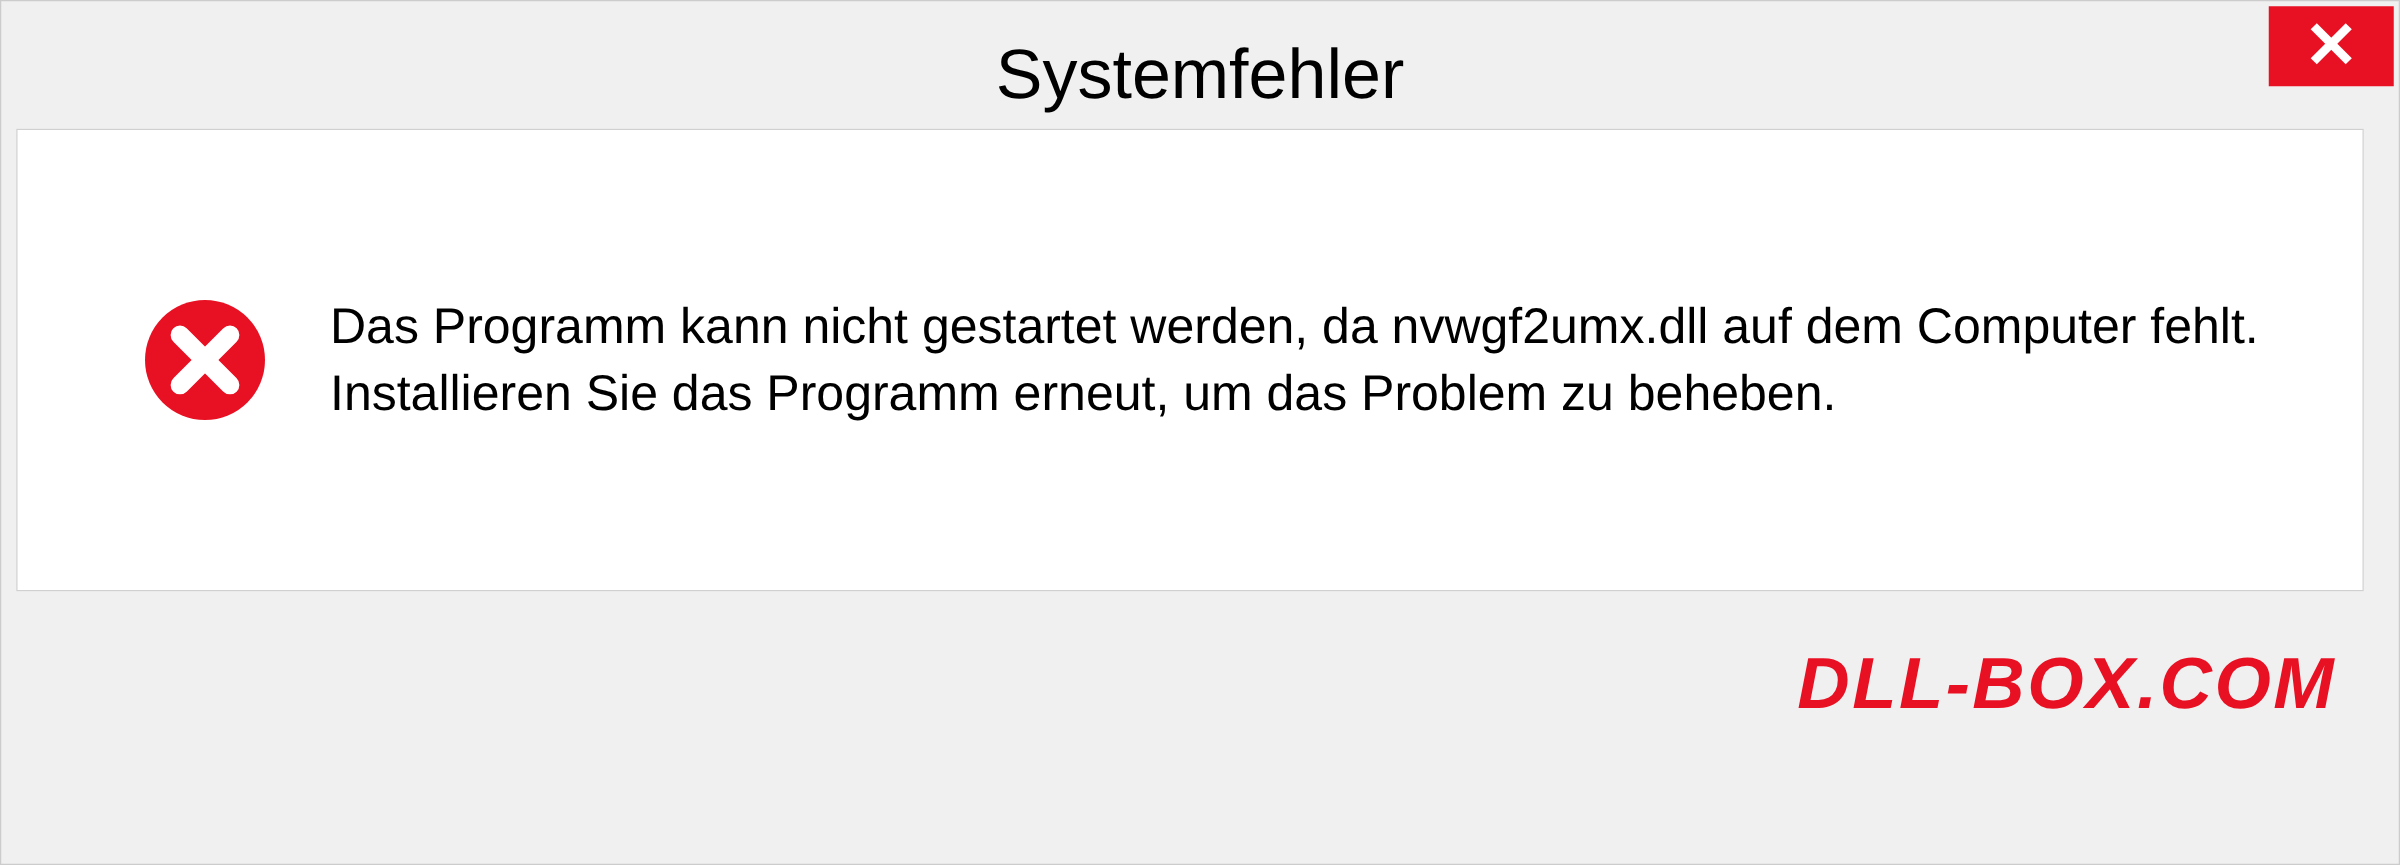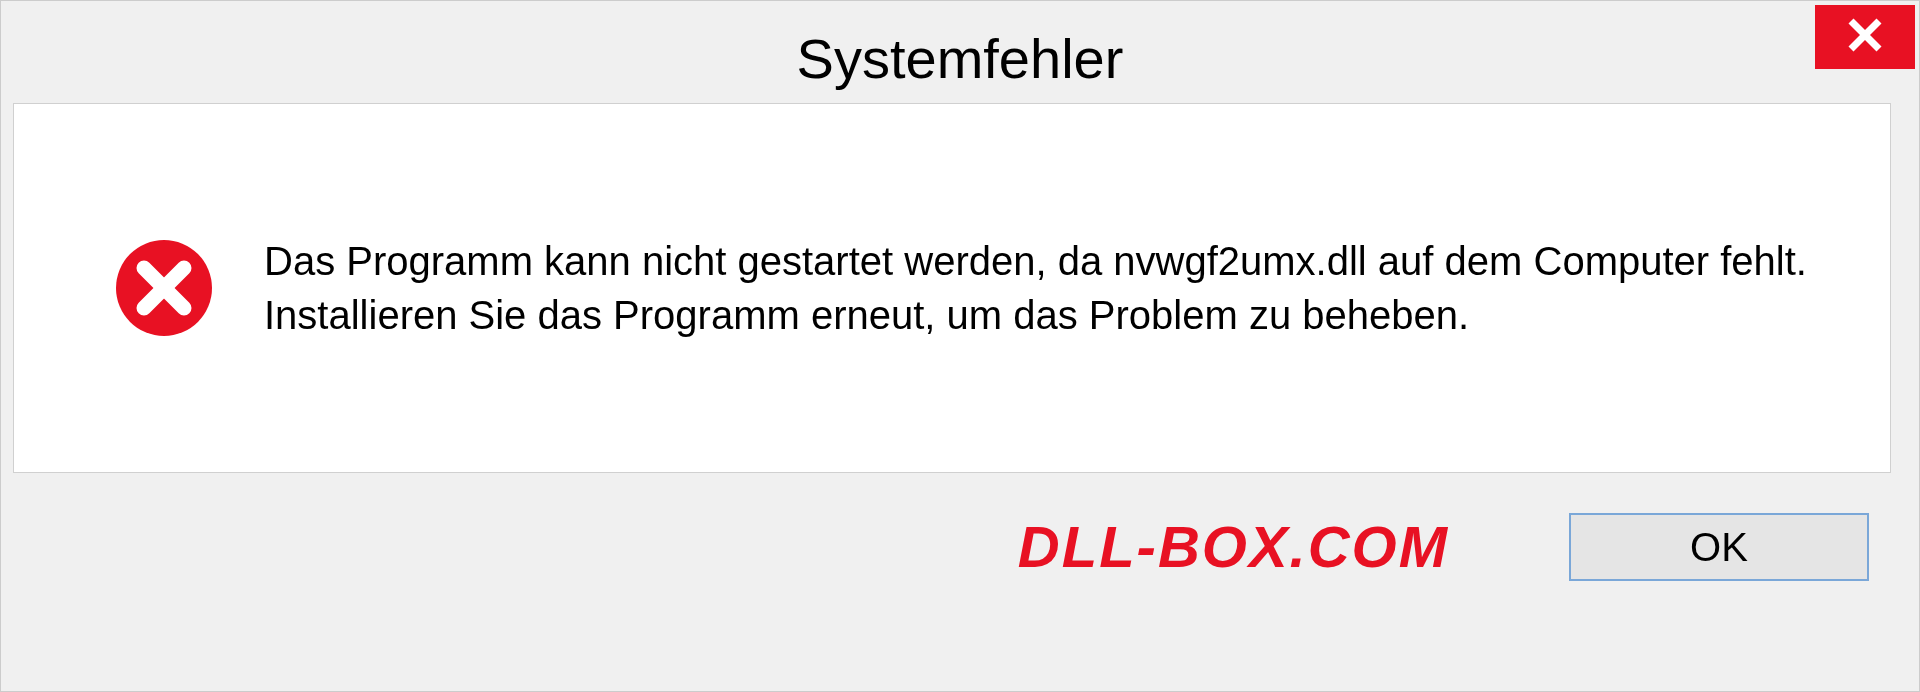--- a/index.html
+++ b/index.html
@@ -114,14 +114,13 @@
       <circle cx="50" cy="50" r="48" fill="#e81123"></circle>
       <line x1="30" y1="30" x2="70" y2="70" stroke="#fff" stroke-width="15" stroke-linecap="round"></line>
       <line x1="70" y1="30" x2="30" y2="70" stroke="#fff" stroke-width="15" stroke-linecap="round"></line>
     </svg>
   </div>
   <div class="message-text">Das Programm kann nicht gestartet werden, da nvwgf2umx.dll auf dem Computer fehlt. Installieren Sie das Programm erneut, um das Problem zu beheben.</div>
 </div>
 
 <div class="footer">
   <span class="watermark">DLL-BOX.COM</span>
-  <button class="ok-button">OK</button>
 </div>
 
 </body></html>

